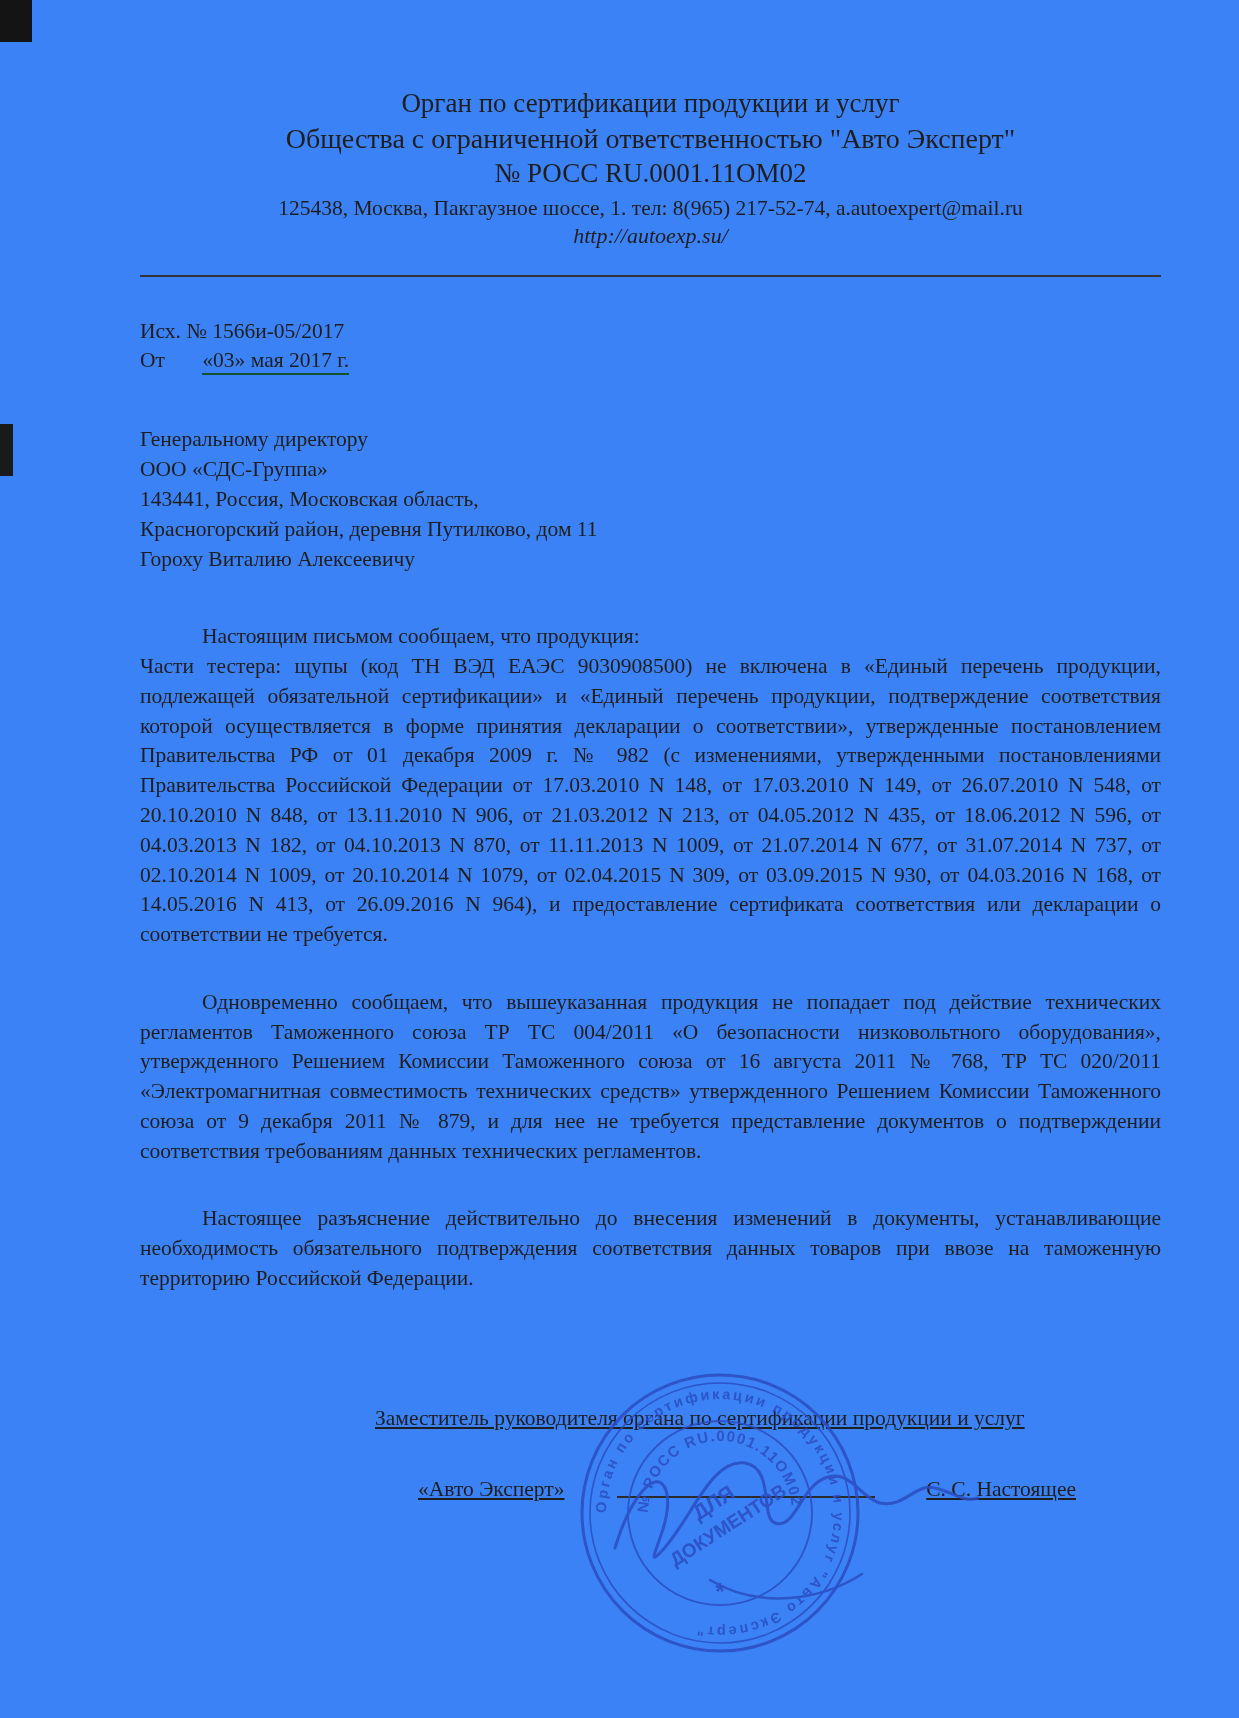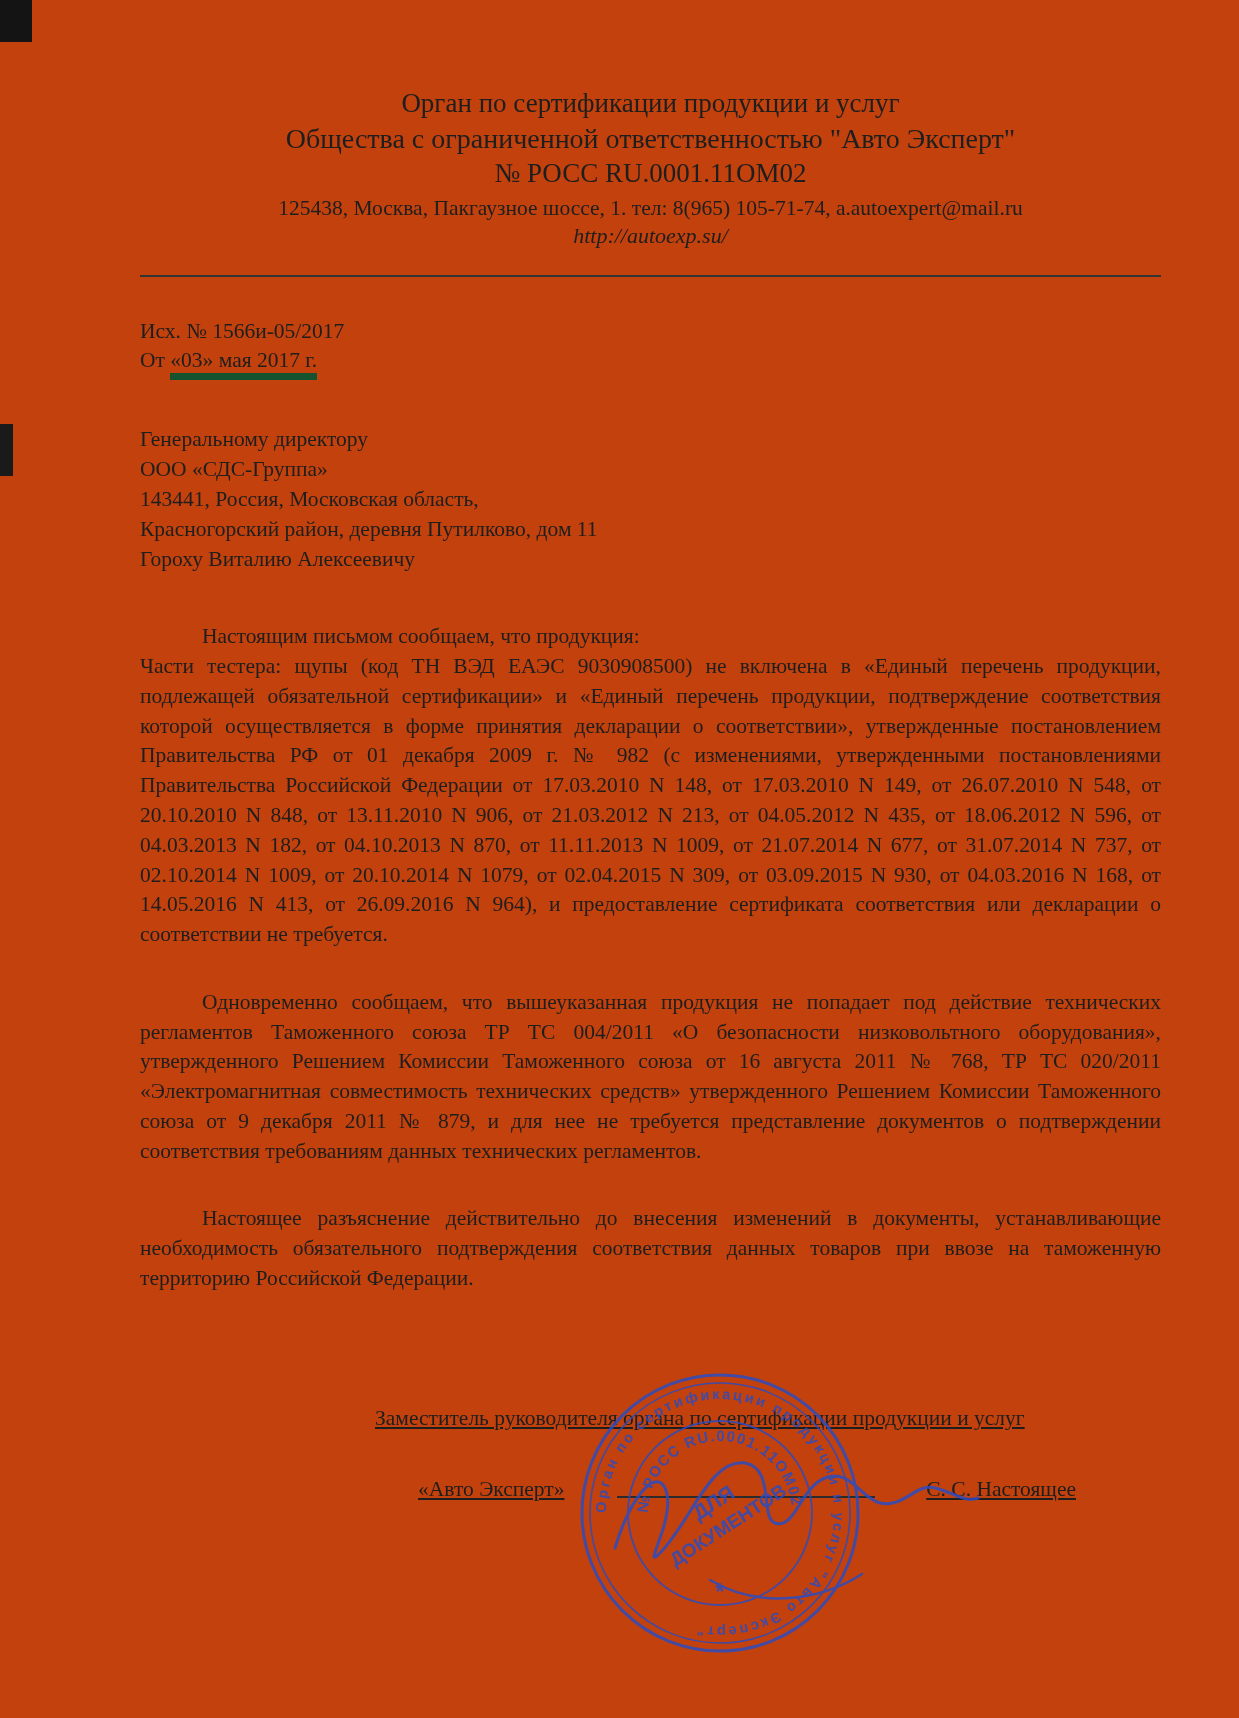--- a/index.html
+++ b/index.html
@@ -1,40 +1,40 @@
 <!DOCTYPE html>
 <html><head>
 <meta charset="utf-8">
 <style>
   html,body { margin:0; padding:0; background:#e9e9e9; }
   .page {
     position:relative;
     width:1239px; height:1718px;
-    background:#c2410c;
+    background:#3b82f6;
     box-sizing:border-box;
     padding:86px 78px 0 140px;
     font-family:"Liberation Serif","DejaVu Serif",serif;
     color:#1e1e1e;
     overflow:hidden;
   }
   
   .artifact-corner { position:absolute; top:0; left:0; width:32px; height:42px; background:#141414; }
   .artifact-left   { position:absolute; top:424px; left:0; width:13px; height:52px; background:#1a1a1a; }
 
   .header { text-align:center; line-height:1.28; }
   .header .h1 { font-size:27px; }
   .header .h2 { font-size:28px; }
   .header .h3 { font-size:27px; }
   .header .h4 { font-size:21.5px; margin-top:4px; }
   .header .h5 { font-size:22px;font-style:italic; }
 
   .rule { border-top:2px solid #343434; margin-top:24px; }
 
   .ref-block { margin-top:40px; font-size:21.5px; line-height:1.38; }
-  .ref-date-underline { border-bottom:7px solid #14532d; padding-bottom:1px; }
+  .ref-date-underline { border-bottom:2px solid #14532d; padding-bottom:1px;margin-left:32px; }
 
   .recipient { margin-top:48px; text-align:left; font-size:21.5px; line-height:1.4; }
 
   .doc-title { margin-top:70px; text-align:center; font-size:23px; letter-spacing:0.5px; }
 
   .body-text { margin-top:48px; font-size:21.5px; line-height:1.385; text-align:justify; }
   .body-text p { margin:0; }
   .body-text p.indent { text-indent:62px;margin-top:38px; }
 
   .signature { position:relative; margin-top:112px; font-size:21.5px;text-decoration:underline; }
@@ -52,21 +52,21 @@
 
 <div class="page">
 
   <div class="artifact-corner"></div>
   <div class="artifact-left"></div>
 
   <div class="header">
     <div class="h1">Орган по сертификации продукции и услуг</div>
     <div class="h2">Общества с ограниченной ответственностью "Авто Эксперт"</div>
     <div class="h3">№ РОСС RU.0001.11ОМ02</div>
-    <div class="h4">125438, Москва, Пакгаузное шоссе, 1. тел: 8(965) 105-71-74, a.autoexpert@mail.ru</div>
+    <div class="h4">125438, Москва, Пакгаузное шоссе, 1. тел: 8(965) 217-52-74, a.autoexpert@mail.ru</div>
     <div class="h5">http://autoexp.su/</div>
   </div>
 
   <div class="rule"></div>
 
   <div class="ref-block">
     <div>Исх. № 1566и-05/2017</div>
     <div><span>От </span><span class="ref-date-underline">«03» мая 2017 г.</span></div>
   </div>
 

